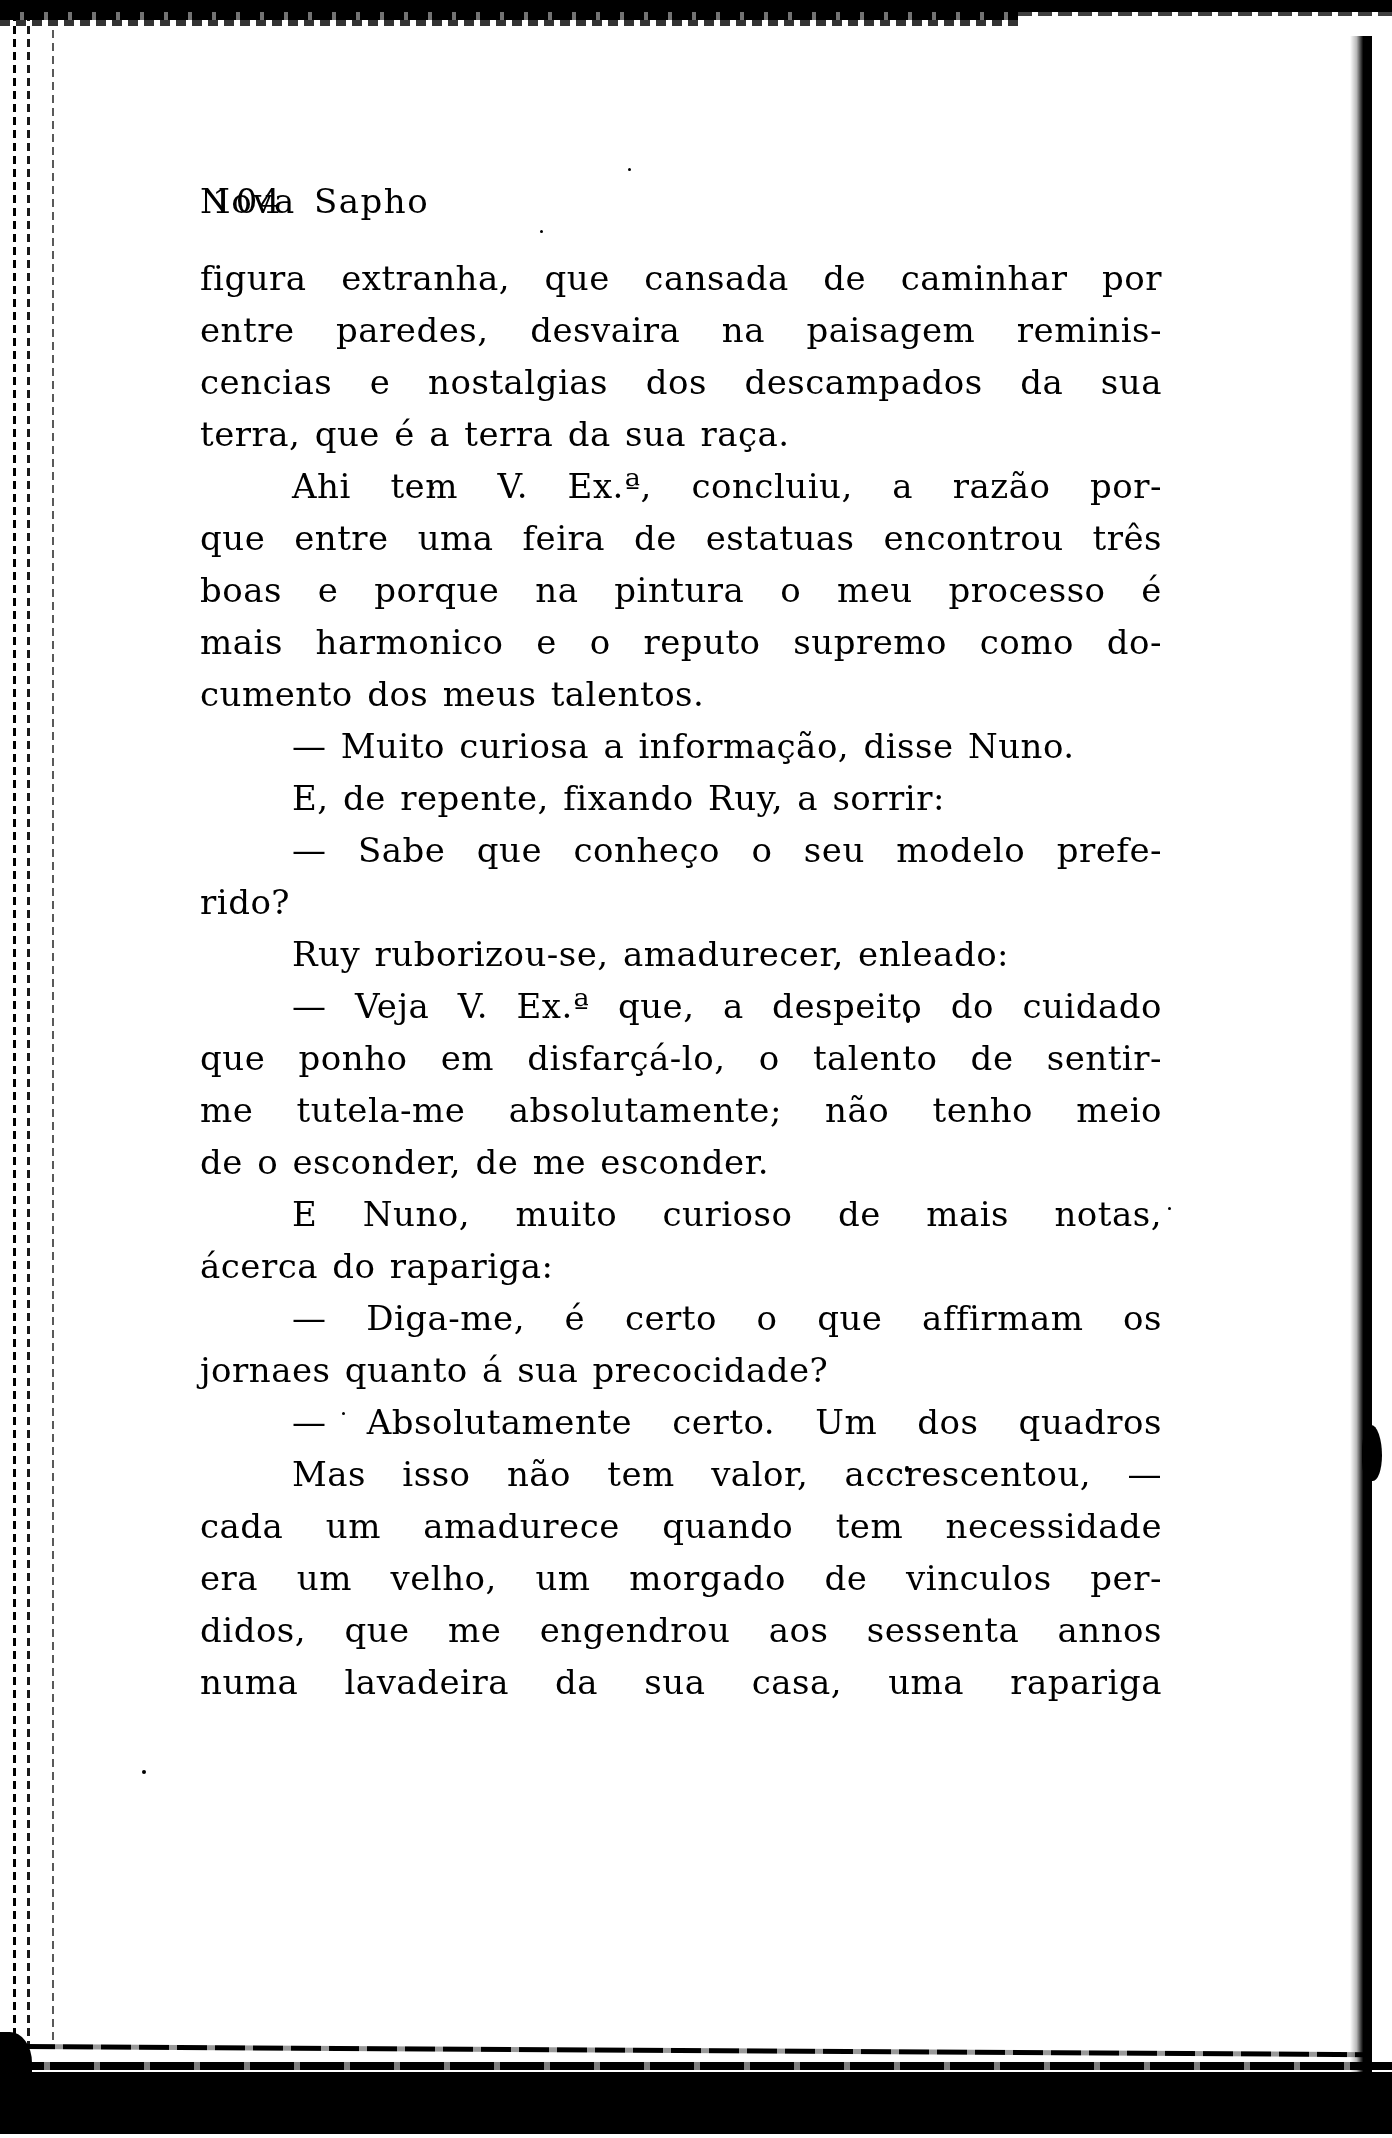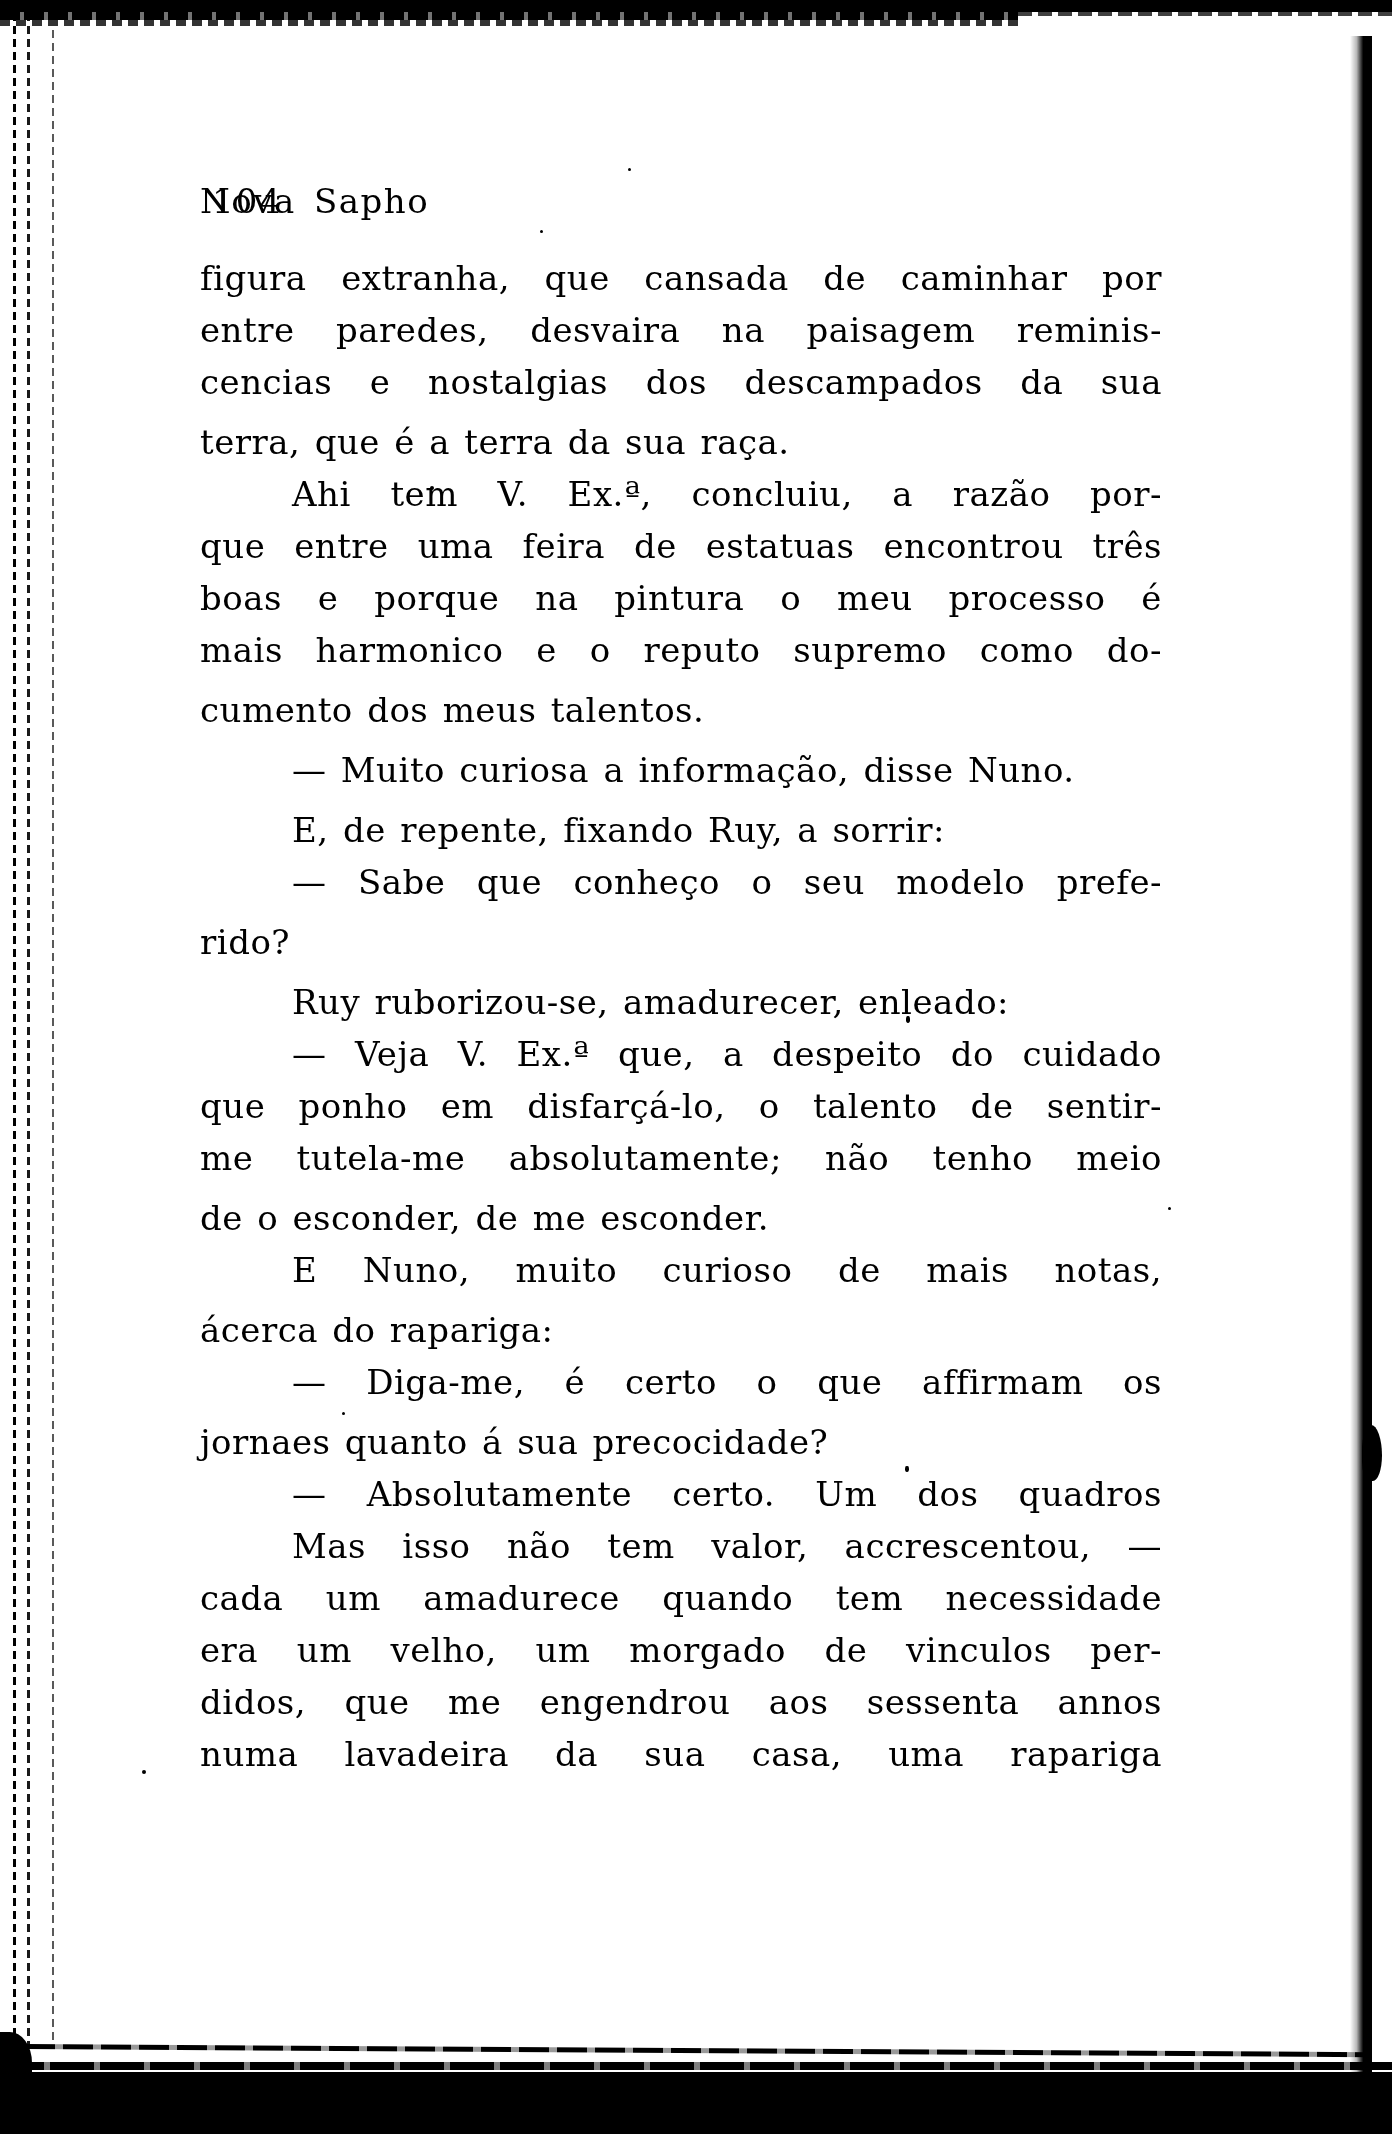--- a/index.html
+++ b/index.html
@@ -56,21 +56,21 @@
     height: 52px; line-height: 52px;
     font-size: 34px;
     letter-spacing: .5px;
     word-spacing: 3px;
     text-align: justify;
     text-align-last: justify;
     white-space: normal;
     overflow: visible;
   }
   .line.indent { padding-left: 92px; }
-  .line.last { text-align-last: left; margin-top: 8px; }
+  .line.last { text-align-last: left; }
 </style>
 </head>
 <body>
 
 <div class="abs top-band-1"></div>
 <div class="abs top-band-2"></div>
 <div class="abs top-band-3"></div>
 <div class="abs top-band-4"></div>
 <div class="abs left-streak ls1"></div>
 <div class="abs left-streak ls2"></div>

